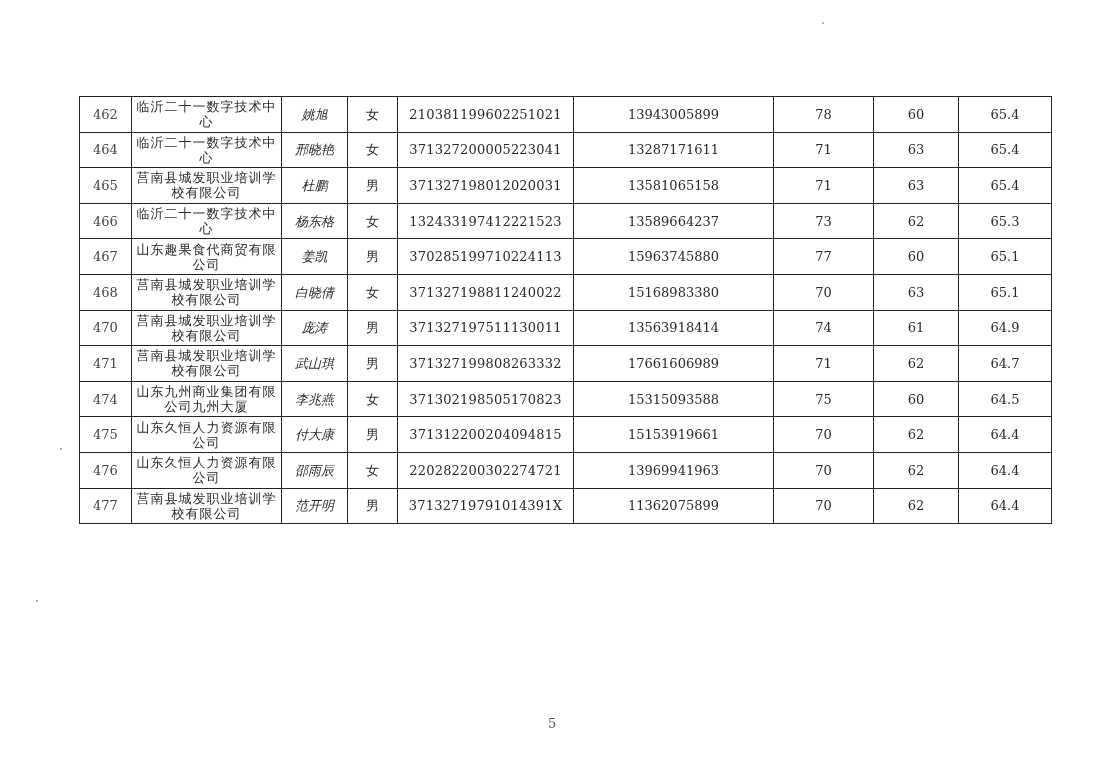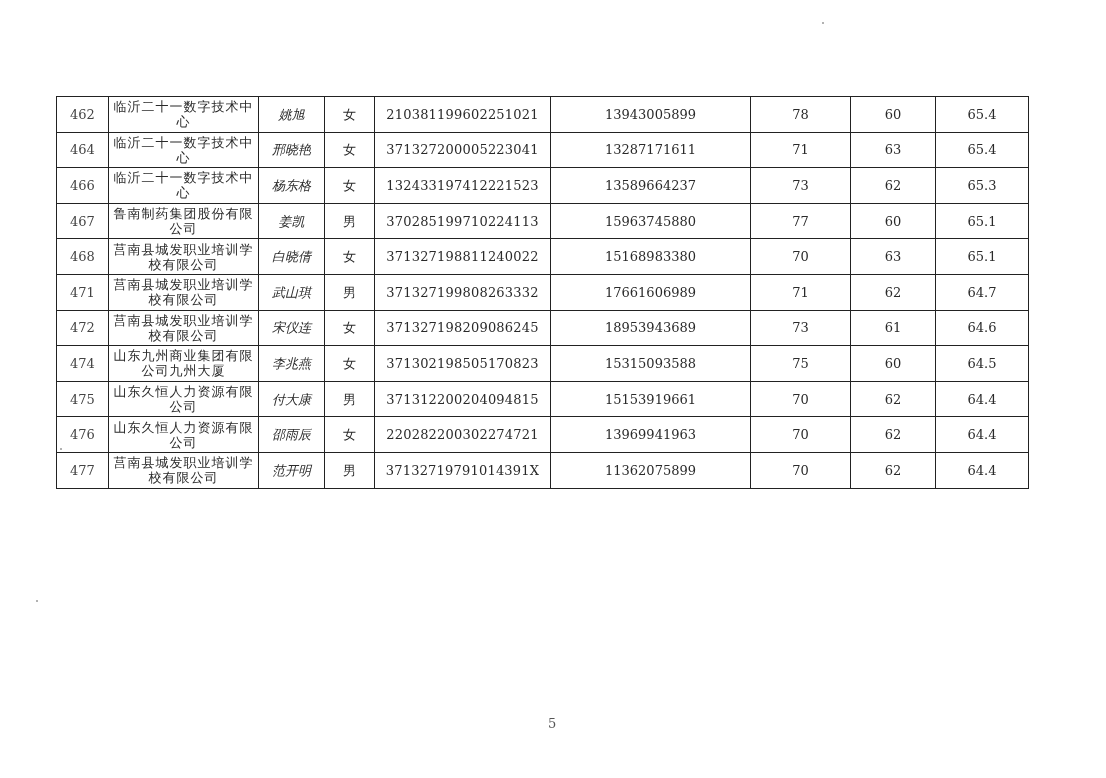--- a/index.html
+++ b/index.html
@@ -2,21 +2,21 @@
 <html><head>
 <meta charset="utf-8">
 <style>
   html, body { margin: 0; padding: 0; }
   body {
     width: 1106px; height: 778px; background: #ffffff; position: relative;
     font-family: "DejaVu Serif", "Liberation Serif", serif; color: #2a2a2a; overflow: hidden;
   }
   .page { position: absolute; left: 0; top: 0; width: 1106px; height: 778px; }
   table.roster {
-    position: absolute; left: 56px; top: 96px;
+    position: absolute; left: 79px; top: 96px;
     border-collapse: collapse; table-layout: fixed;
     width: 972px;
   }
   table.roster td {
     border: 1.5px solid #222;
     height: 34.6px; padding: 0; text-align: center; vertical-align: middle;
     font-size: 13px; line-height: 15px; overflow: hidden;
   }
   td.seq { font-size: 13px; color: #444; }
   td.org { font-size: 13.5px; letter-spacing: 1px; line-height: 15px; padding: 0 2px; }
@@ -63,73 +63,84 @@
           <td class="org">临沂二十一数字技术中心</td>
           <td class="name">邢晓艳</td>
           <td class="gender">女</td>
           <td class="id">371327200005223041</td>
           <td class="phone">13287171611</td>
           <td class="num">71</td>
           <td class="num">63</td>
           <td class="num">65.4</td>
         </tr>
         <tr>
+          <td class="seq">465</td>
+          <td class="org">莒南县城发职业培训学校有限公司</td>
+          <td class="name">杜鹏</td>
+          <td class="gender">男</td>
+          <td class="id">371327198012020031</td>
+          <td class="phone">13581065158</td>
+          <td class="num">71</td>
+          <td class="num">63</td>
+          <td class="num">65.4</td>
+        </tr>
+        <tr>
           <td class="seq">466</td>
           <td class="org">临沂二十一数字技术中心</td>
           <td class="name">杨东格</td>
           <td class="gender">女</td>
           <td class="id">132433197412221523</td>
           <td class="phone">13589664237</td>
           <td class="num">73</td>
           <td class="num">62</td>
           <td class="num">65.3</td>
         </tr>
         <tr>
           <td class="seq">467</td>
-          <td class="org">鲁南制药集团股份有限公司</td>
+          <td class="org">山东趣果食代商贸有限公司</td>
           <td class="name">姜凯</td>
           <td class="gender">男</td>
           <td class="id">370285199710224113</td>
           <td class="phone">15963745880</td>
           <td class="num">77</td>
           <td class="num">60</td>
           <td class="num">65.1</td>
         </tr>
         <tr>
           <td class="seq">468</td>
           <td class="org">莒南县城发职业培训学校有限公司</td>
           <td class="name">白晓倩</td>
           <td class="gender">女</td>
           <td class="id">371327198811240022</td>
           <td class="phone">15168983380</td>
           <td class="num">70</td>
           <td class="num">63</td>
           <td class="num">65.1</td>
         </tr>
         <tr>
+          <td class="seq">470</td>
+          <td class="org">莒南县城发职业培训学校有限公司</td>
+          <td class="name">庞涛</td>
+          <td class="gender">男</td>
+          <td class="id">371327197511130011</td>
+          <td class="phone">13563918414</td>
+          <td class="num">74</td>
+          <td class="num">61</td>
+          <td class="num">64.9</td>
+        </tr>
+        <tr>
           <td class="seq">471</td>
           <td class="org">莒南县城发职业培训学校有限公司</td>
           <td class="name">武山琪</td>
           <td class="gender">男</td>
           <td class="id">371327199808263332</td>
           <td class="phone">17661606989</td>
           <td class="num">71</td>
           <td class="num">62</td>
           <td class="num">64.7</td>
-        </tr>
-        <tr>
-          <td class="seq">472</td>
-          <td class="org">莒南县城发职业培训学校有限公司</td>
-          <td class="name">宋仪连</td>
-          <td class="gender">女</td>
-          <td class="id">371327198209086245</td>
-          <td class="phone">18953943689</td>
-          <td class="num">73</td>
-          <td class="num">61</td>
-          <td class="num">64.6</td>
         </tr>
         <tr>
           <td class="seq">474</td>
           <td class="org">山东九州商业集团有限公司九州大厦</td>
           <td class="name">李兆燕</td>
           <td class="gender">女</td>
           <td class="id">371302198505170823</td>
           <td class="phone">15315093588</td>
           <td class="num">75</td>
           <td class="num">60</td>

